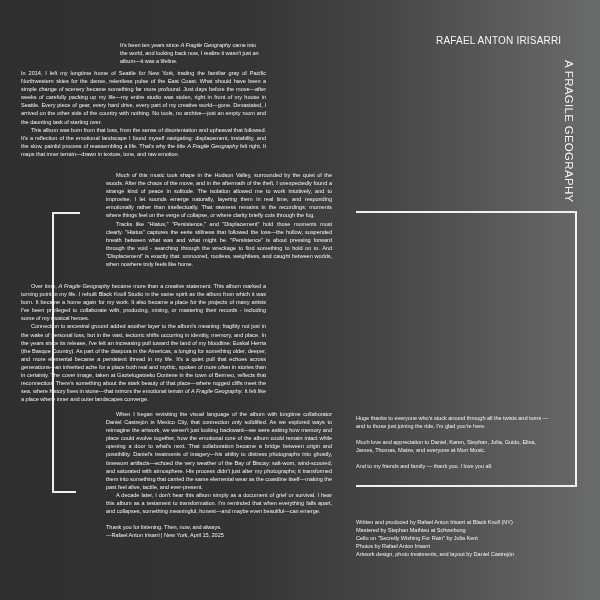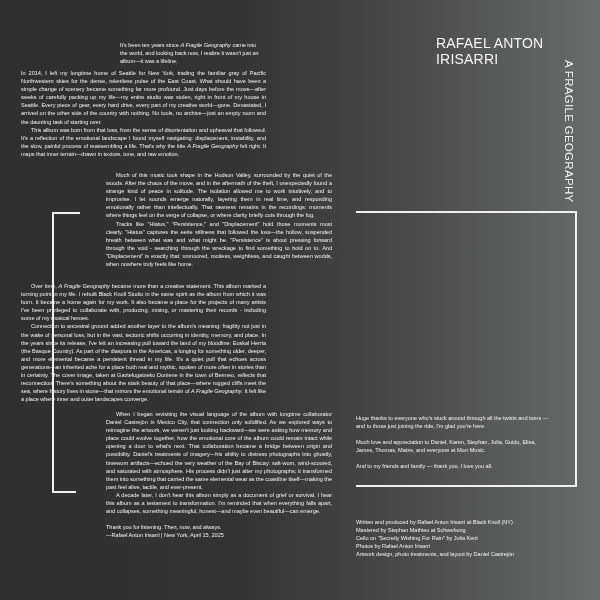--- a/index.html
+++ b/index.html
@@ -9,21 +9,21 @@
     font-family: "Liberation Sans", sans-serif;
     color: #f2f2f2;
   }
   .block { position: absolute; font-size: 5.6px; line-height: 8.1px; letter-spacing: -0.05px; }
   .block p { margin: 0; text-align: justify; }
   .indent { text-indent: 10px; }
   .gap { margin-top: 8px !important; }
   i { font-style: italic; }
   .artist {
     position: absolute; left: 436px; top: 35px;
-    font-size: 14px; letter-spacing: 0.2px; color: #f6f6f6;
+    font-size: 10px; letter-spacing: 0.2px; color: #f6f6f6;
   }
   .album-vertical {
     position: absolute; left: 575px; top: 60px;
     transform-origin: left top; transform: rotate(90deg);
     font-size: 11.5px; letter-spacing: 0.3px; color: #f4f4f4; white-space: nowrap;
   }
   .line { position: absolute; background: #f0f0f0; }
   .credits p { text-align: left; }
 </style>
 </head>

